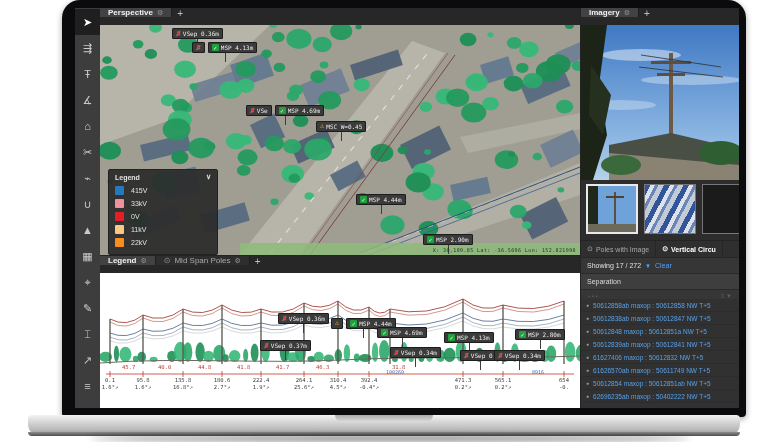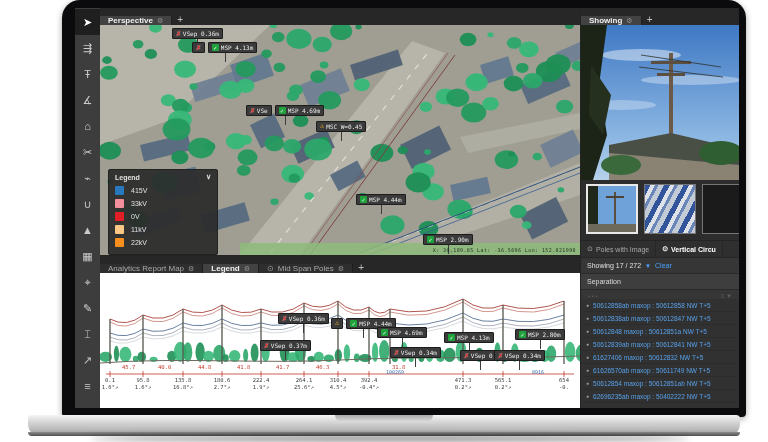--- a/index.html
+++ b/index.html
@@ -21,21 +21,21 @@
   .screen{position:absolute;left:13px;top:8px;width:664px;height:400px;background:#242424;overflow:hidden;}
   .panel{position:absolute;background:#303030;}
   .overlay{position:absolute;inset:0;pointer-events:none;}
   
   .toolbar{position:absolute;left:0;top:0;width:25px;height:400px;background:#3d3d3d;
            display:flex;flex-direction:column;align-items:center;padding-top:1px;box-sizing:border-box;}
   .tb-btn{width:25px;height:26px;color:#c9c9c9;font-size:11px;line-height:26px;text-align:center;cursor:pointer;}
   .tb-btn.active{background:#1f1f1f;color:#fff;}
   
   .tabbar{position:absolute;left:0;top:0;right:0;height:17px;background:#272727;display:flex;
-          align-items:flex-end;font-size:8px;color:#a8a8a8;}
+          align-items:flex-start;font-size:8px;color:#a8a8a8;}
   .tab{display:flex;align-items:center;gap:4px;padding:0 8px;background:#2e2e2e;border-right:1px solid #1e1e1e;cursor:pointer;}
   .tab.active{background:#424242;color:#f0f0f0;font-weight:bold;}
   .tab .gear{font-size:7px;color:#909090;font-weight:normal;}
   .tab .eye{font-size:8px;color:#9a9a9a;font-weight:normal;}
   .plus{width:16px;display:flex;align-items:center;justify-content:center;color:#c0c0c0;
         font-size:10px;cursor:pointer;}
   
   .perspective{left:25px;top:0;width:480px;height:247px;}
   .imagery{left:506px;top:0;width:158px;height:232px;}
   .rightpanel{left:506px;top:233px;width:158px;height:167px;background:#363636;}
@@ -320,21 +320,21 @@
                 </div>
               </div>
           </div>
           <div class="coord">X: 30,189.85    Lat: -36.5696    Lon: 152.821998</div>
         </div>
       </section>
 
       <section class="panel imagery">
         <div class="tabbar">
           <div class="tab active">
-            <span>Showing</span>
+            <span>Imagery</span>
             <span class="gear">⚙</span>
           </div>
           <div class="plus">+</div>
         </div>
         <div class="photo">
           <svg width="158" height="155">
             <defs>
               <linearGradient id="sky" x1="0" y1="0" x2="0" y2="1">
                 <stop offset="0" stop-color="#3f79c4"></stop>
                   <stop offset="0.75" stop-color="#8fb9e4"></stop>
@@ -428,24 +428,20 @@
             <div class="rp-row">
               <span class="rp-dot">●</span>
               <span>62696235ab maxop : 50402222 NW T+5</span>
             </div>
           </div>
       </section>
 
       <section class="panel profilepanel">
         <div class="tabbar">
           <span id="profile-tabs" style="display:flex;">
-              <div class="tab">
-                <span>Analytics Report Map</span>
-                <span class="gear">⚙</span>
-              </div>
               <div class="tab active">
                 <span>Legend</span>
                 <span class="gear">⚙</span>
               </div>
               <div class="tab">
                 <span class="eye">⊙</span>
                 <span>Mid Span Poles</span>
                 <span class="gear">⚙</span>
               </div>
             </span>

